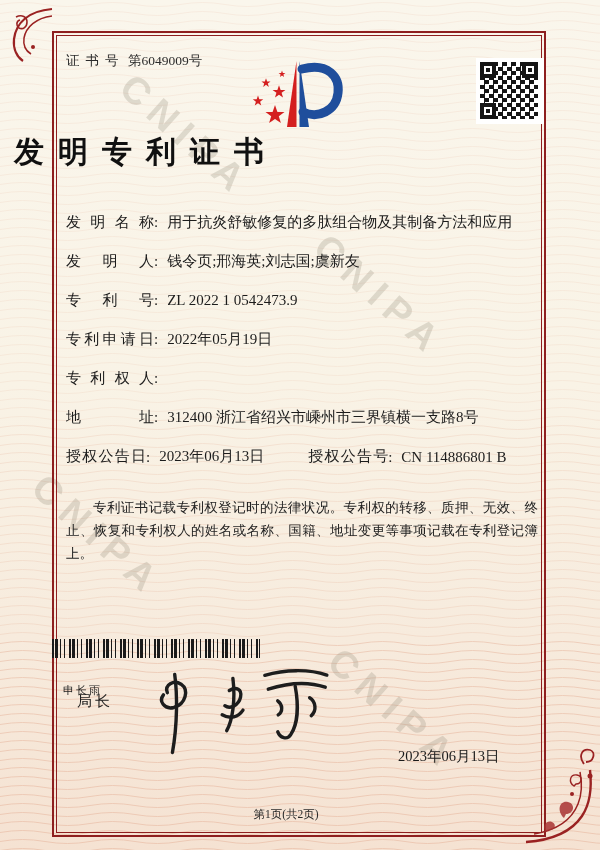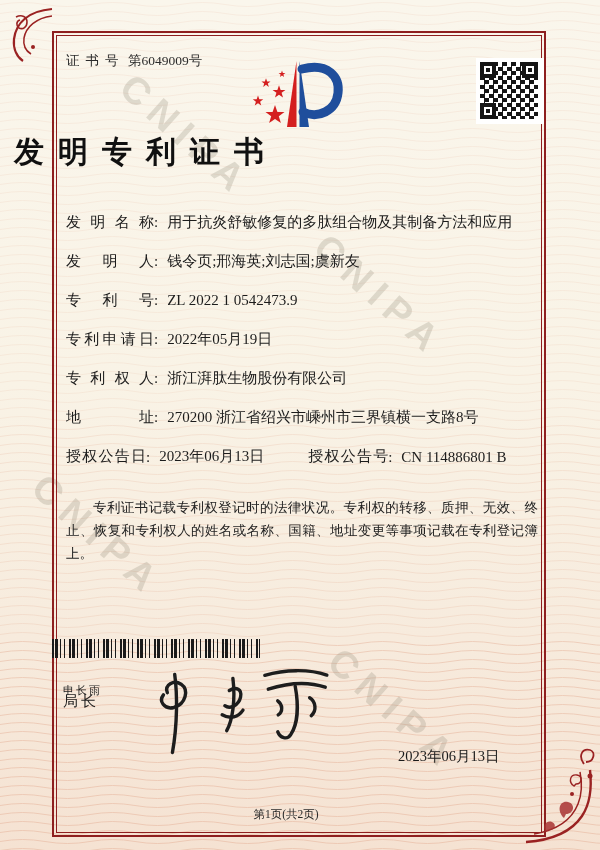--- a/index.html
+++ b/index.html
@@ -68,21 +68,21 @@
 
   .barcode {
     position:absolute; left:52px; top:639px; width:208px; height:19px; z-index:3;
     background:repeating-linear-gradient(90deg,
       #1a1a1a 0 2px, transparent 2px 3px,
       #1a1a1a 3px 6px, transparent 6px 8px,
       #1a1a1a 8px 9px, transparent 9px 12px,
       #1a1a1a 12px 13px, transparent 13px 17px);
   }
 
-  .signer-title { position:absolute; left:63px; top:692px; z-index:3; font-size:15px; color:#1a1a1a; letter-spacing:3px; }
+  .signer-title { position:absolute; left:77px; top:692px; z-index:3; font-size:15px; color:#1a1a1a; letter-spacing:3px; }
   .signer-name  { position:absolute; left:63px; top:683px; z-index:3; font-size:11px; color:#1a1a1a; letter-spacing:2px; }
   .signature { position:absolute; left:138px; top:664px; z-index:3; }
 
   .issue-date { position:absolute; left:398px; top:747px; z-index:3; font-size:14.5px; color:#1a1a1a; }
 
   .page-num { position:absolute; left:0; top:807px; width:572px; text-align:center; z-index:3; font-size:11.5px; color:#2a2a2a; }
 </style>
 </head>
 <body>
 
@@ -171,26 +171,25 @@
       <span class="f-value">ZL 2022 1 0542473.9</span>
     </div>
     <div class="field-row">
       <span class="f-label">专利申请日</span>
         <span class="f-colon">:</span>
       <span class="f-value">2022年05月19日</span>
     </div>
     <div class="field-row">
       <span class="f-label">专利权人</span>
         <span class="f-colon">:</span>
-      <span class="f-value">浙江湃肽生物股份有限公司</span>
     </div>
     <div class="field-row">
       <span class="f-label">地址</span>
         <span class="f-colon">:</span>
-      <span class="f-value">270200 浙江省绍兴市嵊州市三界镇横一支路8号</span>
+      <span class="f-value">312400 浙江省绍兴市嵊州市三界镇横一支路8号</span>
     </div>
     <div class="field-row grant-row">
       <span class="grant-pair">
         <span class="f-label">授权公告日</span>
           <span class="f-colon">:</span>
         <span>2023年06月13日</span>
       </span>
       <span class="grant-pair">
         <span class="f-label">授权公告号</span>
           <span class="f-colon">:</span>

